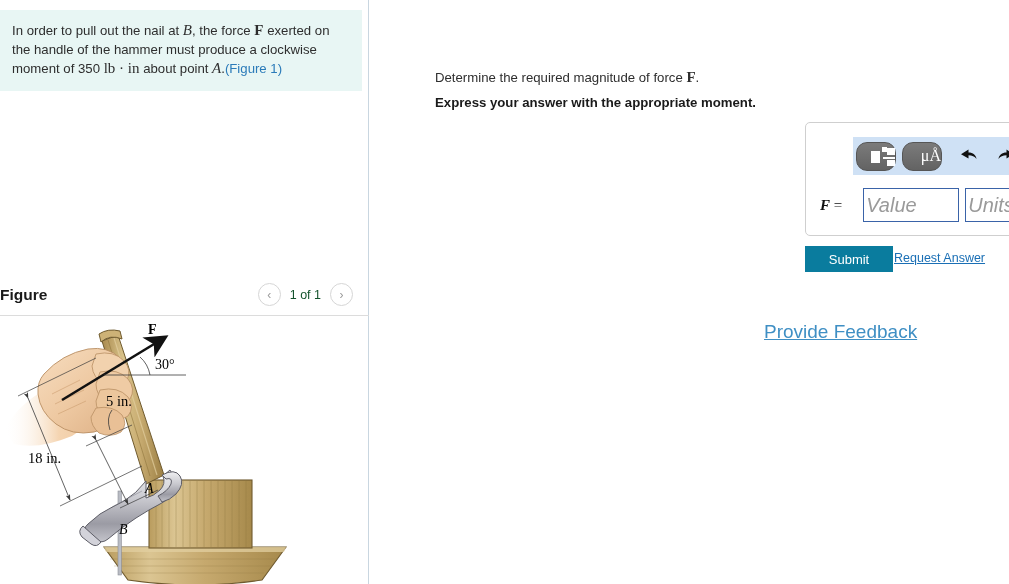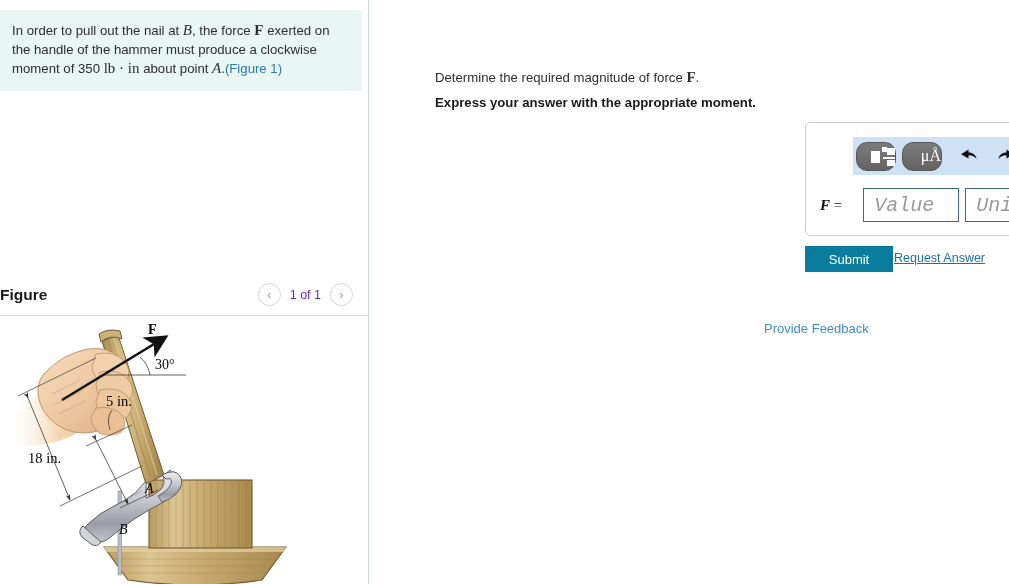--- a/index.html
+++ b/index.html
@@ -40,21 +40,21 @@
   #figure-pager {
     position: absolute; right: 16px; top: 6px;
     display: flex; align-items: center; gap: 9px;
   }
   .pager-btn {
     width: 23px; height: 23px; border-radius: 50%;
     border: 1px solid #d6d6d6; background: #fff;
     display: flex; align-items: center; justify-content: center;
     color: #9a9a9a; font-size: 12px; line-height: 1;
   }
-  #pager-count { font-size: 12.5px; color: #6d28d9; }
+  #pager-count { font-size: 12.5px; color: #14532d; }
 
   #figure-canvas {
     position: absolute; left: 0; top: 318px; width: 369px; height: 266px;
     overflow: hidden;
   }
 
   
   #right-panel {
     position: absolute; left: 370px; top: 0; width: 639px; height: 584px;
     background: #fff;
@@ -114,41 +114,41 @@
   #redo-icon  { margin-left: 18px; width: 20px; }
 
   #answer-row {
     position: absolute; left: 14px; top: 65px;
     display: flex; align-items: center;
   }
   #f-label { font-family: "Liberation Serif", serif; font-size: 15px; color: #111; }
   #f-label i { font-weight: bold; font-style: italic; }
   .ans-input {
     height: 34px; border: 1px solid #3a63a8; background: #fff;
-    margin-left: 11px; padding: 0 10px;
-    font-family: Liberation Mono, monospace; font-style: italic;
+    margin-left: 11px; padding: 0 2px;
+    font-family: Liberation Sans, sans-serif; font-style: italic;
     font-size: 20px; color: #9a9a9a;
     display: flex; align-items: center;
   }
   #value-input { width: 96px; margin-left: 21px; }
   #units-input { width: 98px; margin-left: 6px; }
 
   #submit-button {
     position: absolute; left: 435px; top: 246px; width: 88px; height: 26px;
     background: #0a7c9e; color: #fff; border: none;
     font-size: 13px; font-family: "Liberation Sans", sans-serif;
     display: flex; align-items: center; justify-content: center;
   }
   #request-answer {
     position: absolute; left: 524px; top: 251px;
     font-size: 12.5px; color: #1a6fb5; text-decoration: underline;
   }
   #provide-feedback {
     position: absolute; left: 394px; top: 321px;
-    font-size: 13px; color: #3f8fc4;
+    font-size: 19px; color: #3f8fc4; text-decoration: underline;
   }
 </style>
 </head>
 <body>
 
 <div id="root">
 
   <div id="left-panel">
 
     <div id="problem-statement">

